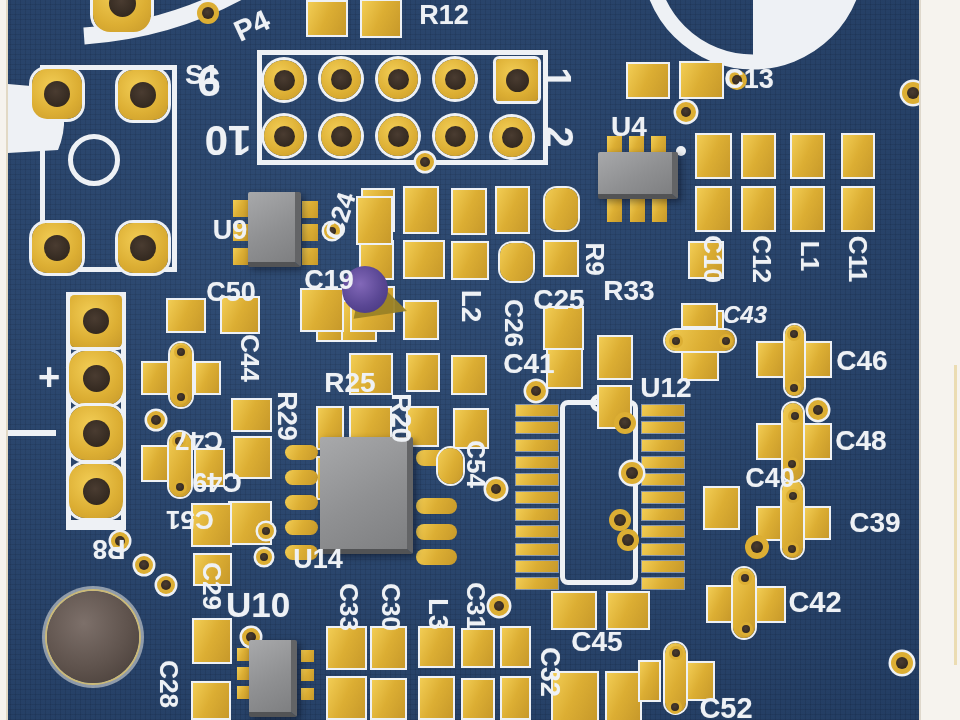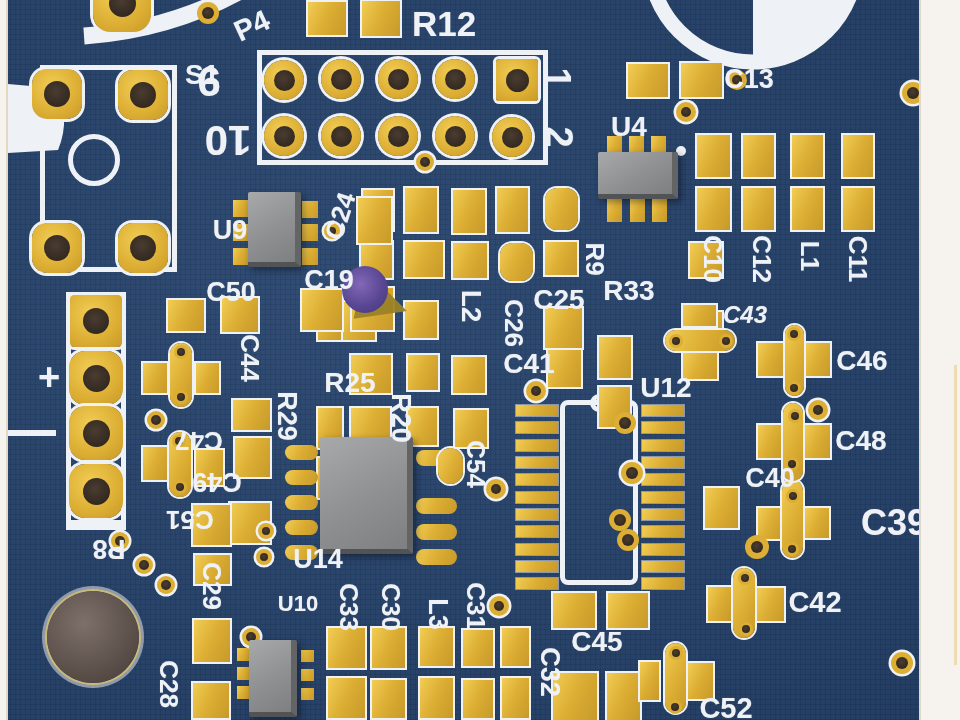--- a/index.html
+++ b/index.html
@@ -328,21 +328,21 @@
       <div class="via" style="left: 669px; top: 646px; width: 14px; height: 14px;"></div>
       <div class="hole" style="left: 672px; top: 649px; width: 8px; height: 8px;"></div>
       <div class="via" style="left: 668px; top: 700px; width: 14px; height: 14px;"></div>
       <div class="hole" style="left: 671px; top: 703px; width: 8px; height: 8px;"></div>
       <div class="dot" style="left: 676px; top: 146px; width: 10px; height: 10px;"></div>
       <div class="chip" style="left: 248px; top: 192px; width: 53px; height: 75px;"></div>
       <div class="chip" style="left: 598px; top: 152px; width: 80px; height: 47px;"></div>
       <div class="chip" style="left: 320px; top: 437px; width: 93px; height: 117px;"></div>
       <div class="chip" style="left: 249px; top: 640px; width: 48px; height: 77px;"></div>
       <div class="lbl" style="left: 252px; top: 26px; font-size: 29px; transform: translate(-50%, -50%) rotate(-25deg);">P4</div>
-      <div class="lbl" style="left: 444px; top: 23px; font-size: 35px; transform: translate(-50%, -50%) rotate(0deg);">R12</div>
+      <div class="lbl" style="left: 444px; top: 15px; font-size: 27px; transform: translate(-50%, -50%) rotate(0deg);">R12</div>
       <div class="lbl" style="left: 202px; top: 75px; font-size: 28px; transform: translate(-50%, -50%) rotate(0deg);">S1</div>
       <div class="lbl" style="left: 209px; top: 81px; font-size: 42px; transform: translate(-50%, -50%) rotate(180deg);">9</div>
       <div class="lbl" style="left: 228px; top: 140px; font-size: 42px; transform: translate(-50%, -50%) rotate(180deg);">10</div>
       <div class="lbl" style="left: 557px; top: 78px; font-size: 38px; transform: translate(-50%, -50%) rotate(90deg);">1</div>
       <div class="lbl" style="left: 559px; top: 137px; font-size: 38px; transform: translate(-50%, -50%) rotate(90deg);">2</div>
       <div class="lbl" style="left: 749px; top: 79px; font-size: 27px; transform: translate(-50%, -50%) rotate(0deg);">C13</div>
       <div class="lbl" style="left: 629px; top: 127px; font-size: 28px; transform: translate(-50%, -50%) rotate(0deg);">U4</div>
       <div class="lbl" style="left: 713px; top: 259px; font-size: 26px; transform: translate(-50%, -50%) rotate(90deg);">C10</div>
       <div class="lbl" style="left: 762px; top: 259px; font-size: 26px; transform: translate(-50%, -50%) rotate(90deg);">C12</div>
       <div class="lbl" style="left: 810px; top: 256px; font-size: 26px; transform: translate(-50%, -50%) rotate(90deg);">L1</div>
@@ -362,25 +362,25 @@
       <div class="lbl" style="left: 286px; top: 416px; font-size: 27px; transform: translate(-50%, -50%) rotate(90deg);">R29</div>
       <div class="lbl" style="left: 350px; top: 383px; font-size: 28px; transform: translate(-50%, -50%) rotate(0deg);">R25</div>
       <div class="lbl" style="left: 400px; top: 418px; font-size: 27px; transform: translate(-50%, -50%) rotate(90deg);">R20</div>
       <div class="lbl" style="left: 476px; top: 464px; font-size: 26px; transform: translate(-50%, -50%) rotate(90deg);">C54</div>
       <div class="lbl" style="left: 666px; top: 388px; font-size: 28px; transform: translate(-50%, -50%) rotate(0deg);">U12</div>
       <div class="lbl" style="left: 862px; top: 361px; font-size: 28px; transform: translate(-50%, -50%) rotate(0deg);">C46</div>
       <div class="lbl" style="left: 199px; top: 441px; font-size: 26px; transform: translate(-50%, -50%) rotate(180deg);">C47</div>
       <div class="lbl" style="left: 217px; top: 481px; font-size: 27px; transform: translate(-50%, -50%) rotate(180deg);">C49</div>
       <div class="lbl" style="left: 861px; top: 441px; font-size: 28px; transform: translate(-50%, -50%) rotate(0deg);">C48</div>
       <div class="lbl" style="left: 770px; top: 478px; font-size: 27px; transform: translate(-50%, -50%) rotate(0deg);">C40</div>
-      <div class="lbl" style="left: 894px; top: 523px; font-size: 36px; transform: translate(-50%, -50%) rotate(0deg);">C39</div>
+      <div class="lbl" style="left: 875px; top: 523px; font-size: 28px; transform: translate(-50%, -50%) rotate(0deg);">C39</div>
       <div class="lbl" style="left: 190px; top: 520px; font-size: 26px; transform: translate(-50%, -50%) rotate(180deg);">C51</div>
       <div class="lbl" style="left: 109px; top: 548px; font-size: 27px; transform: translate(-50%, -50%) rotate(180deg);">P8</div>
       <div class="lbl" style="left: 212px; top: 586px; font-size: 26px; transform: translate(-50%, -50%) rotate(90deg);">C29</div>
-      <div class="lbl" style="left: 258px; top: 604px; font-size: 22px; transform: translate(-50%, -50%) rotate(0deg); margin-left: 40px;">U10</div>
+      <div class="lbl" style="left: 258px; top: 604px; font-size: 35px; transform: translate(-50%, -50%) rotate(0deg);">U10</div>
       <div class="lbl" style="left: 318px; top: 559px; font-size: 27px; transform: translate(-50%, -50%) rotate(0deg);">U14</div>
       <div class="lbl" style="left: 349px; top: 607px; font-size: 26px; transform: translate(-50%, -50%) rotate(90deg);">C33</div>
       <div class="lbl" style="left: 391px; top: 607px; font-size: 26px; transform: translate(-50%, -50%) rotate(90deg);">C30</div>
       <div class="lbl" style="left: 437px; top: 614px; font-size: 27px; transform: translate(-50%, -50%) rotate(90deg);">L3</div>
       <div class="lbl" style="left: 476px; top: 606px; font-size: 26px; transform: translate(-50%, -50%) rotate(90deg);">C31</div>
       <div class="lbl" style="left: 815px; top: 602px; font-size: 29px; transform: translate(-50%, -50%) rotate(0deg);">C42</div>
       <div class="lbl" style="left: 597px; top: 642px; font-size: 28px; transform: translate(-50%, -50%) rotate(0deg);">C45</div>
       <div class="lbl" style="left: 549px; top: 672px; font-size: 27px; transform: translate(-50%, -50%) rotate(90deg);">C32</div>
       <div class="lbl" style="left: 169px; top: 684px; font-size: 26px; transform: translate(-50%, -50%) rotate(90deg);">C28</div>
       <div class="lbl" style="left: 726px; top: 708px; font-size: 29px; transform: translate(-50%, -50%) rotate(0deg);">C52</div>

